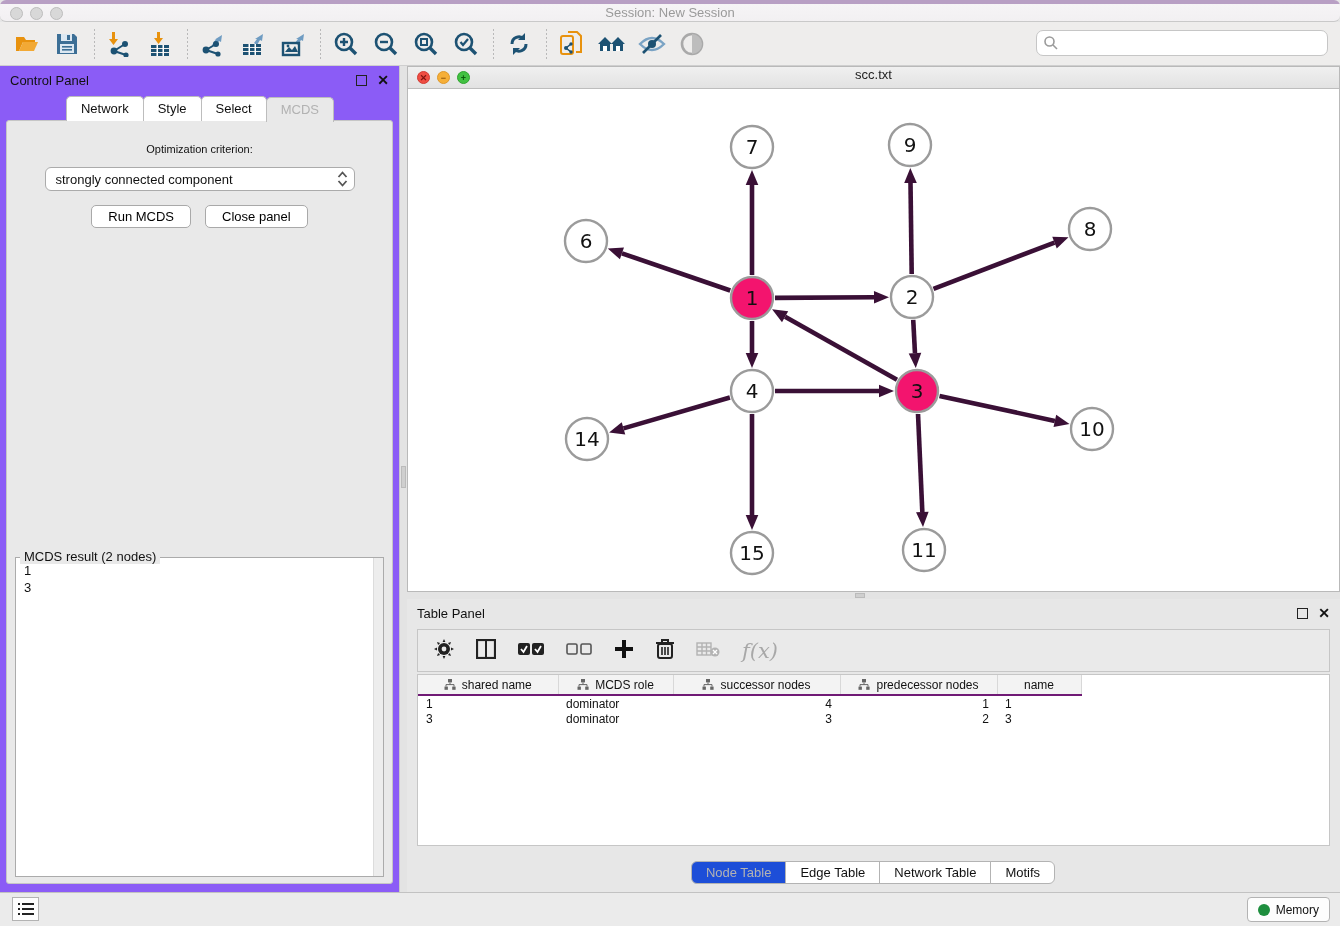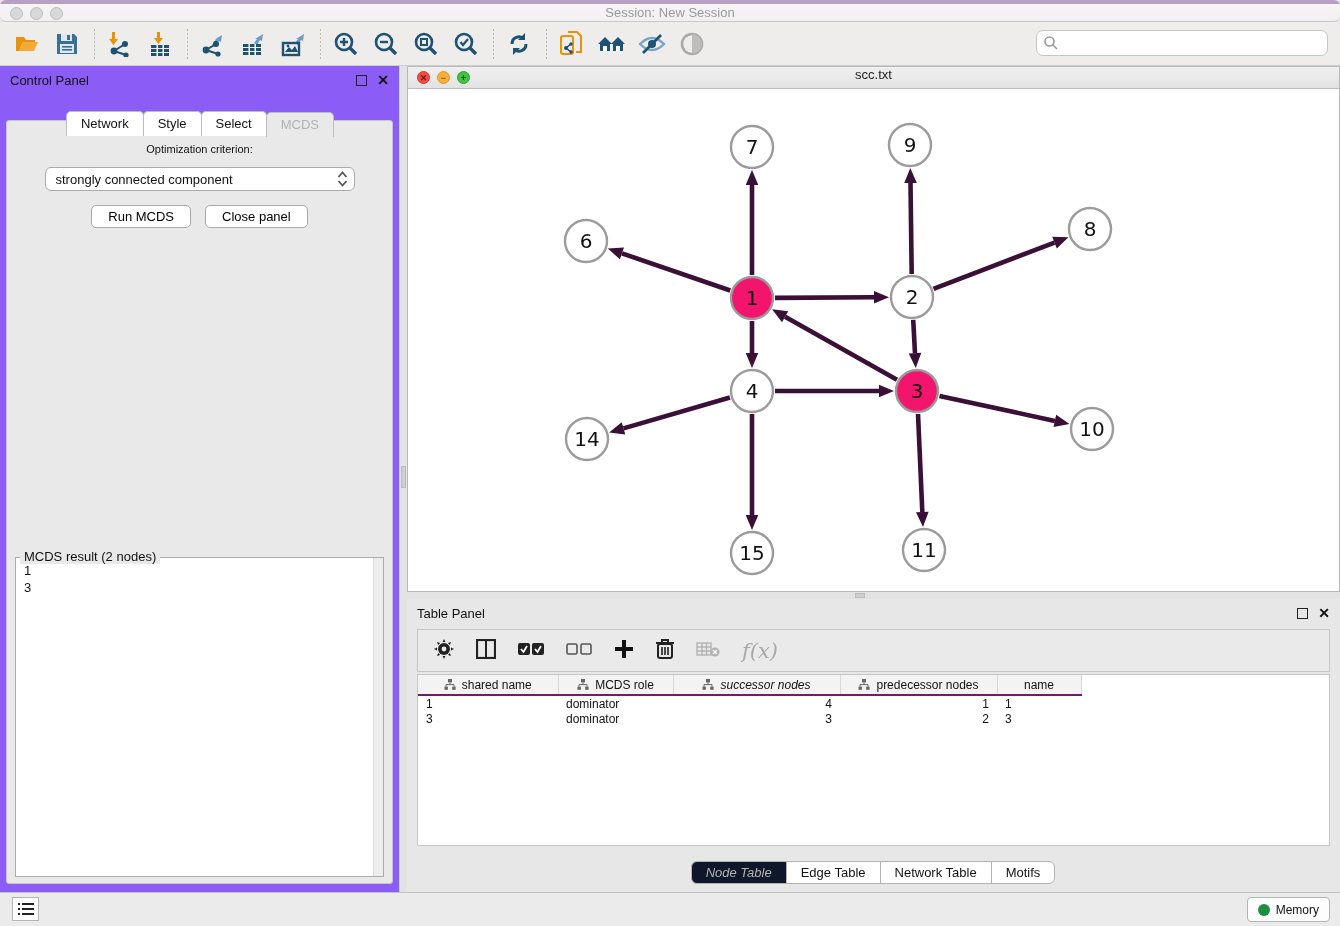--- a/index.html
+++ b/index.html
@@ -22,21 +22,21 @@
   .search-wrap { position:absolute; right:12px; top:8px; width:292px; height:26px; background:#fff;
     border:1px solid #c6c6c6; border-radius:7px; display:flex; align-items:center; padding-left:6px; }
   .search-wrap input { border:none; outline:none; flex:1; font-size:13px; background:transparent; height:22px; }
 
   
   .control-panel { position:absolute; left:0; top:66px; width:400px; height:826px; background:#8b5cf6; border-right:1px solid #c9c9c9; }
   .panel-header { height:28px; display:flex; align-items:center; padding:0 10px; }
   .panel-header .ph-title { flex:1; font-size:13px; color:#111; }
   .ph-float { width:11px; height:11px; border:1.5px solid #222; margin-right:10px; }
   .ph-close { font-size:14px; font-weight:bold; color:#111; line-height:11px; }
-  .cp-tabs { display:flex; justify-content:center; margin-top:17px; position:relative; z-index:2;text-align:right; }
+  .cp-tabs { display:flex; justify-content:center; margin-top:2px; position:relative; z-index:2;text-align:right; }
   .cp-tab { background:#fff; border:1px solid #bdbdbd; border-bottom:none; padding:4px 14px 5px;
     font-size:13px; border-radius:5px 5px 0 0; margin-right:-1px; }
   .cp-tab.active { background:#e9e9e9; color:#b2b2b2; position:relative; top:1px; }
   .cp-tabpanel { position:absolute; left:6px; right:6px; top:54px; bottom:8px; background:#e9e9e9;
     border:1px solid #c6c6c6; border-radius:3px; display:flex; flex-direction:column; align-items:center; }
   .opt-label { margin-top:22px; font-size:11px; }
   .cp-select { margin-top:12px; width:310px; height:24px; background:#fff; border:1px solid #ababab;
     border-radius:6px; display:flex; align-items:center; padding:0 6px 0 10px; font-size:13px; }
   .cp-select .sel-text { flex:1; }
   .btn-row { margin-top:14px; display:flex; gap:14px; }
@@ -75,21 +75,21 @@
   table.node-table { border-collapse:collapse; font-size:12px; }
   table.node-table th { background:#f3f3f3; border-right:1px solid #d8d8d8; border-bottom:2px solid #701a75;
     font-weight:normal; height:20px; padding:0 6px; white-space:nowrap; }
   table.node-table th .th-inner { display:flex; align-items:center; justify-content:center; gap:6px; }
   table.node-table td { height:16px; padding:0 8px; white-space:nowrap; }
   td.al { text-align:left; } td.ar { text-align:right; }
   .tp-tabs { position:absolute; left:0; right:0; bottom:8px; display:flex; justify-content:center; }
   .seg { border:1px solid #b3b3b3; background:#fff; padding:3px 14px; font-size:13px; margin-left:-1px; }
   .seg:first-child { border-radius:6px 0 0 6px; }
   .seg:last-child { border-radius:0 6px 6px 0; }
-  .seg.active { background:#0f172a; color:#b3b3b3;font-style:italic; }
+  .seg.active { background:#1d4ed8; color:#b3b3b3; }
 
   
   .statusbar { position:absolute; left:0; bottom:0; width:1340px; height:34px; background:#ebebeb; border-top:1px solid #c2c2c2; }
   .list-btn { position:absolute; left:12px; top:4px; width:27px; height:24px; background:#fdfdfd; border:1px solid #b3b3b3;
     display:flex; align-items:center; justify-content:center; }
   .mem-btn { position:absolute; right:10px; top:4px; height:25px; background:#fdfdfd; border:1px solid #b3b3b3;
     border-radius:4px; display:flex; align-items:center; gap:6px; padding:0 10px; font-size:12px; }
   .mem-dot { width:12px; height:12px; border-radius:50%; background:#1e8e3e; }
   .fx { font-family:"DejaVu Serif", serif; font-style:italic; font-size:21px; color:#a8a8a8; }
 </style>
@@ -423,21 +423,21 @@
               <div class="th-inner">
                 <svg width="12" height="11" viewBox="0 0 12 11">
                   <rect x="4" y="0" width="4" height="3.4" fill="#666"></rect>
                   <path d="M6 3.4v2.2M2 5.6h8M2 5.6v2M10 5.6v2" stroke="#666" stroke-width="1" fill="none"></path>
                   <rect x="0.5" y="7.6" width="3.4" height="3.2" fill="#666"></rect>
                   <rect x="8.2" y="7.6" width="3.4" height="3.2" fill="#666"></rect>
                 </svg>
                 <span>MCDS role</span>
               </div>
             </th>
-            <th style="width: 167px; font-style: italic;">
+            <th style="width: 167px;">
               <div class="th-inner">
                 <svg width="12" height="11" viewBox="0 0 12 11">
                   <rect x="4" y="0" width="4" height="3.4" fill="#666"></rect>
                   <path d="M6 3.4v2.2M2 5.6h8M2 5.6v2M10 5.6v2" stroke="#666" stroke-width="1" fill="none"></path>
                   <rect x="0.5" y="7.6" width="3.4" height="3.2" fill="#666"></rect>
                   <rect x="8.2" y="7.6" width="3.4" height="3.2" fill="#666"></rect>
                 </svg>
                 <span>successor nodes</span>
               </div>
             </th>

